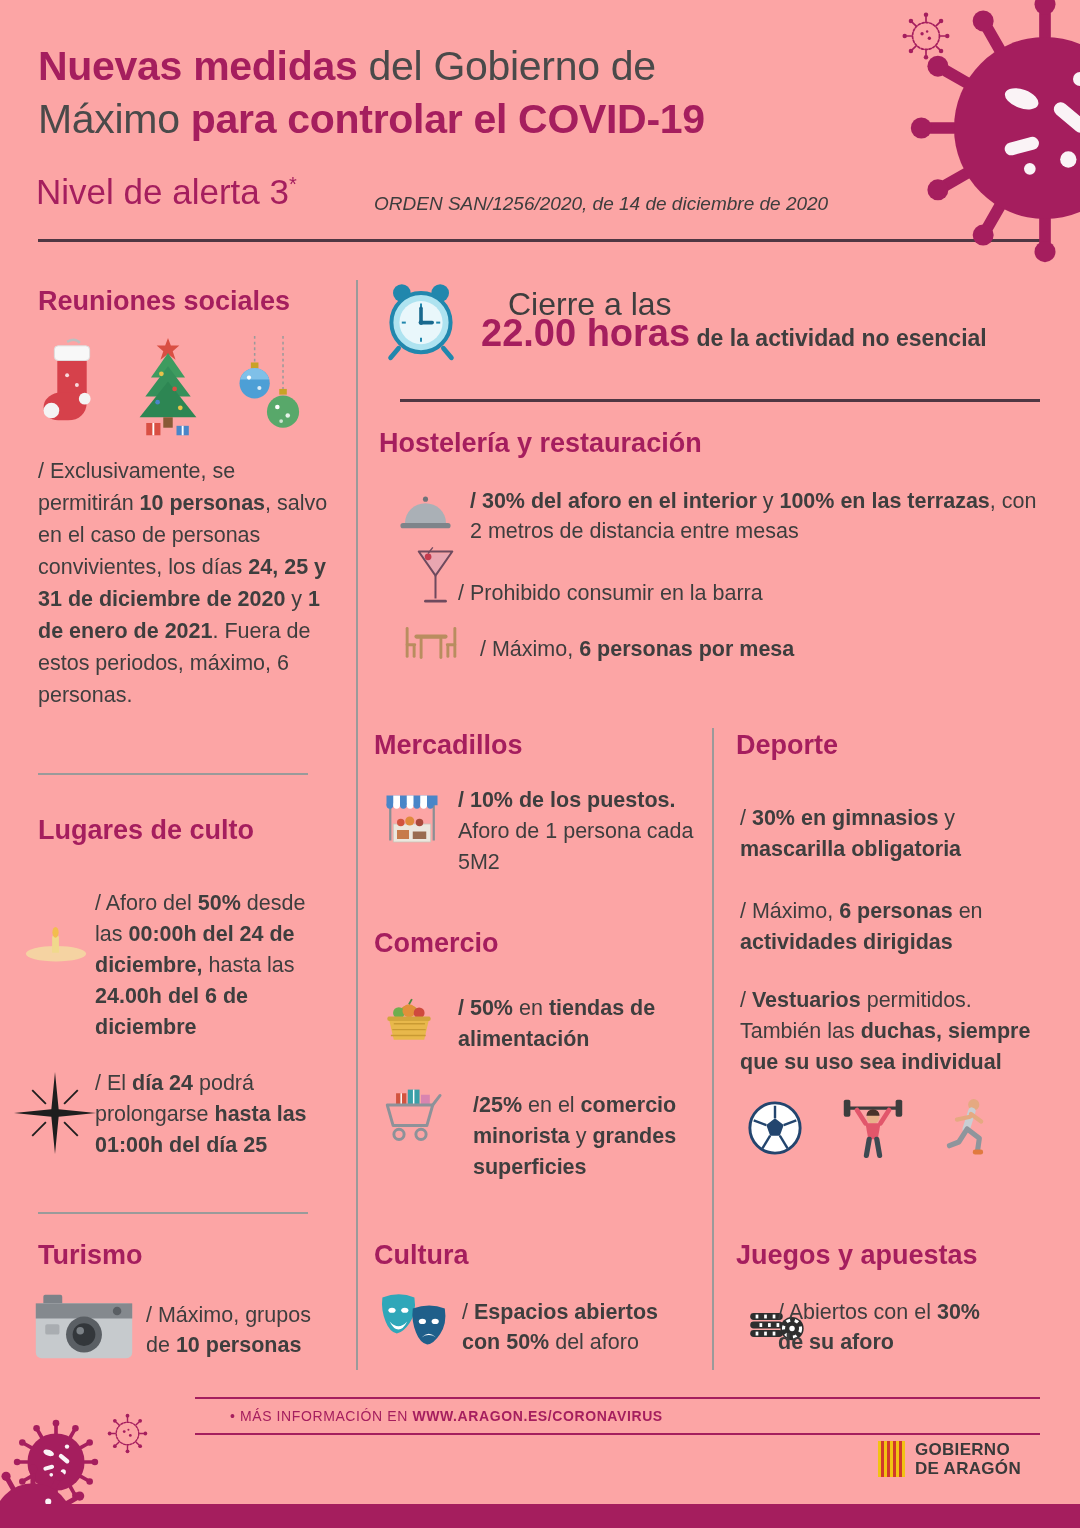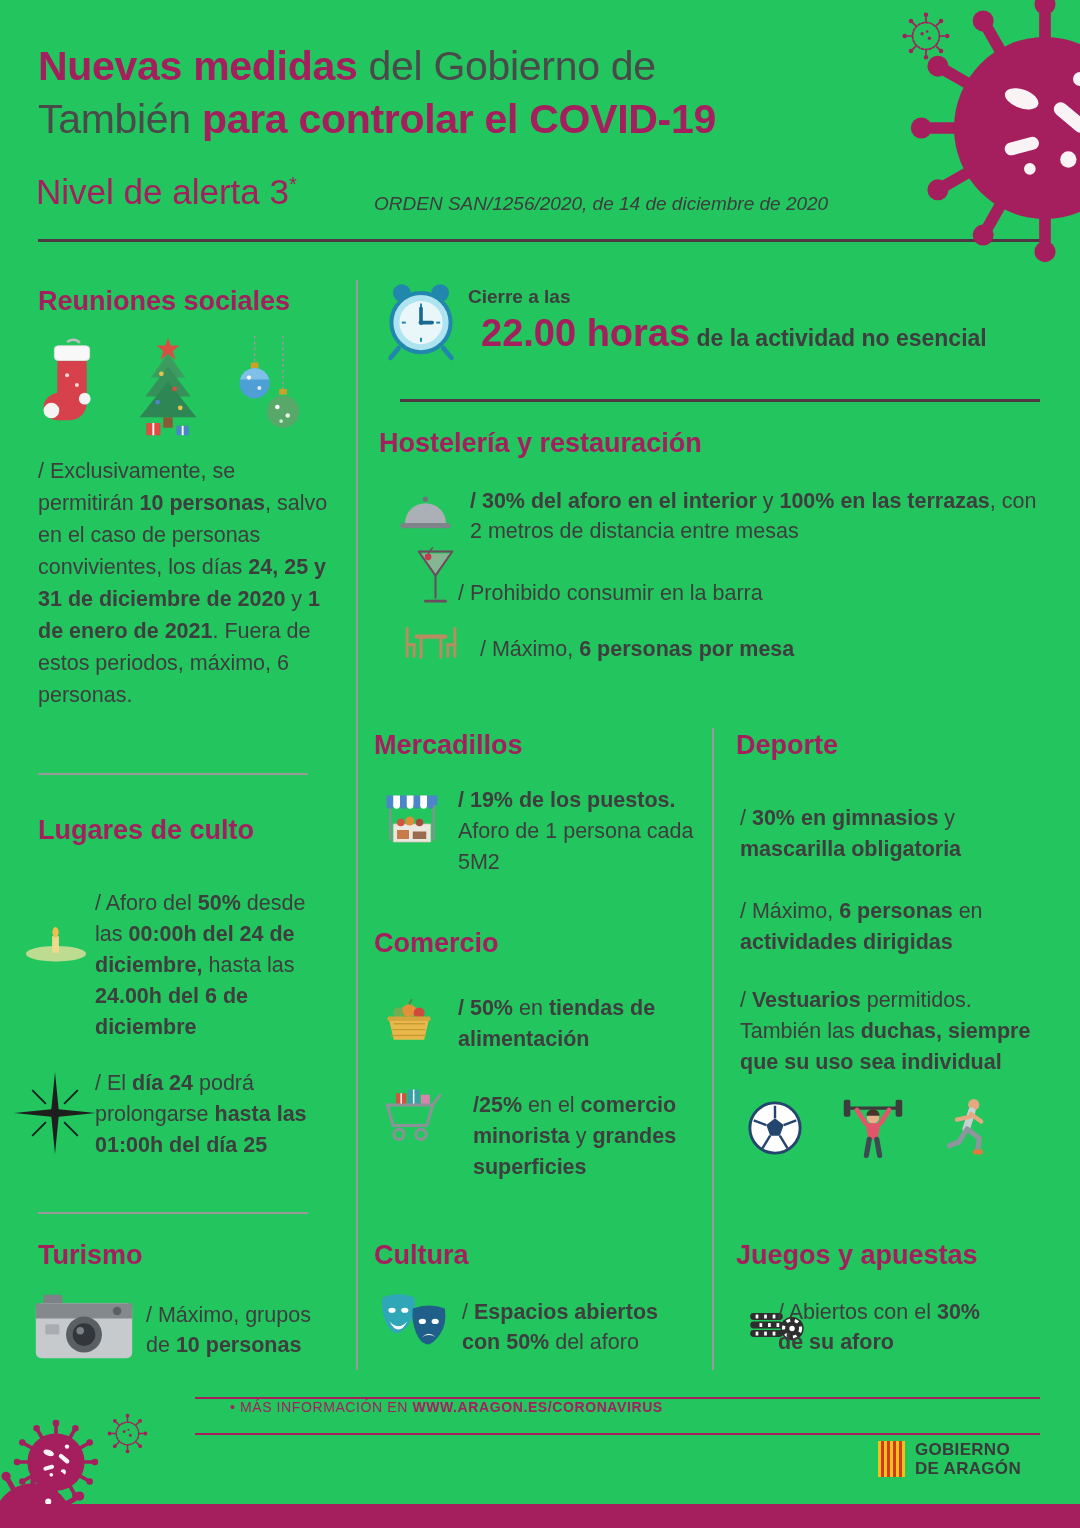--- a/index.html
+++ b/index.html
@@ -1,18 +1,18 @@
 <!DOCTYPE html>
 <html><head>
 <meta charset="utf-8">
 <style>
   * { margin:0; padding:0; box-sizing:border-box; }
   html,body { background:#e9e9e9; }
   body { font-family:"Liberation Sans","DejaVu Sans",sans-serif; }
-  .page { position:relative; width:1080px; height:1528px; margin:0 auto; background:#22c55e;
+  .page { position:relative; width:1080px; height:1528px; margin:0 auto; background:#fca5a5;
           overflow:hidden; color:#3e3e3e; }
   :root { --mag:#a51e5e; --plum:#4f3743; --grey-rule:#9a9a9a; --txt:#3e3e3e; }
 
   .seg-b { font-weight:700; }
   .seg-m { color:var(--mag); }
 
   .abs { position:absolute; }
 
   
   .title { left:38px; top:40px; width:850px; font-size:41px; line-height:53px; color:#4a4a4a; letter-spacing:-0.3px; }
@@ -41,21 +41,21 @@
   .turismo-title { left:38px; top:1240px; }
   .camera-icon { left:32px; top:1290px; width:104px; height:74px; }
   .turismo-body { left:146px; top:1300px; width:190px; line-height:30px; }
 
   
   .vrule1 { left:356px; top:280px; width:2px; height:1090px; background:var(--grey-rule); }
   .vrule2 { left:712px; top:728px; width:2px; height:642px; background:var(--grey-rule); }
 
   
   .alarm-icon { left:381px; top:280px; width:80px; height:82px; }
-  .closure-l1 { left:468px; top:286px; font-size:19px; font-weight:700; color:var(--txt); }
+  .closure-l1 { left:508px; top:286px; font-size:32px; font-weight:400; color:var(--txt); }
   .closure-l2 { left:481px; top:312px; white-space:nowrap; }
   .closure-l2 .time { font-size:38px; font-weight:700; color:var(--mag); }
   .closure-l2 .rest { font-size:23px; font-weight:700; color:var(--txt); }
   .rule-mid { left:400px; top:399px; width:640px; height:2.5px; background:var(--plum); }
 
   
   .host-title { left:379px; top:428px; }
   .cloche-icon { left:397px; top:490px; width:57px; height:44px; }
   .host-item1 { left:470px; top:486px; width:575px; line-height:30px; }
   .cocktail-icon { left:412px; top:546px; width:47px; height:64px; }
@@ -84,21 +84,21 @@
   .cult-title { left:374px; top:1240px; }
   .masks-icon { left:376px; top:1290px; width:76px; height:62px; }
   .cult-body { left:462px; top:1297px; width:238px; line-height:30px; font-weight:400; }
   .jue-title { left:736px; top:1240px; }
   .chips-icon { left:744px; top:1292px; width:62px; height:56px; }
   .jue-body { left:778px; top:1297px; width:226px; line-height:30px; }
 
   
   .info-band { left:195px; top:1397px; width:845px; height:38px;
                border-top:2px solid var(--mag); border-bottom:2px solid var(--mag);
-               display:flex; align-items:flex-start; padding-left:35px;
+               display:flex; align-items:center; padding-left:35px;
                font-size:14px; letter-spacing:0.6px; color:var(--mag); }
   .virus-bl-1 { left:12px; top:1418px; width:88px; height:88px; }
   .virus-bl-2 { left:104px; top:1410px; width:47px; height:47px; }
   .virus-bl-3 { left:-28px; top:1462px; width:122px; height:122px; }
   .logo { left:878px; top:1440px; display:flex; gap:10px; align-items:center; }
   .flag-icon { width:27px; height:36px; flex:0 0 auto; }
   .logo-text { font-size:17px; font-weight:700; line-height:19px; color:#3a3a3a; letter-spacing:0.3px; }
   .bottom-bar { left:0; top:1504px; width:1080px; height:24px; background:var(--mag); }
 
   .hidden-defs { position:absolute; width:0; height:0; overflow:hidden; }
@@ -169,21 +169,21 @@
           <circle cx="52" cy="42" r="2.2"></circle>
       </g>
     </g>
   </defs>
 </svg>
 
 <div class="page">
 
   <div class="abs title">
     <div><span class="seg-b seg-m">Nuevas medidas</span><span> del Gobierno de</span></div>
-    <div><span>También </span><span class="seg-b seg-m">para controlar el COVID-19</span></div>
+    <div><span>Máximo </span><span class="seg-b seg-m">para controlar el COVID-19</span></div>
   </div>
   <div class="abs alert">
     <span>Nivel de alerta 3</span><sup>*</sup>
   </div>
   <div class="abs order">ORDEN SAN/1256/2020, de 14 de diciembre de 2020</div>
   <div class="abs rule-header"></div>
   <svg class="abs virus-big" viewBox="0 0 240 240">
       <use href="#virus-solid"></use>
     </svg>
   <svg class="abs virus-outline-top" viewBox="0 0 100 100">
@@ -349,21 +349,21 @@
         <circle cx="55.5" cy="19" r="4.5" fill="#ffffff"></circle>
       <circle cx="64.5" cy="19" r="4.5" fill="#4a86c8"></circle>
     </g>
     <rect x="15" y="44" width="50" height="24" fill="#ece7de" stroke="#c9c2b6"></rect>
     <circle cx="25" cy="42" r="5" fill="#d2543f"></circle>
       <circle cx="37" cy="40" r="6" fill="#e08a3c"></circle>
       <circle cx="50" cy="42" r="5" fill="#a84a3a"></circle>
     <rect x="20" y="52" width="16" height="12" fill="#c77b4a"></rect>
       <rect x="41" y="54" width="18" height="10" fill="#9a6b4f"></rect>
   </svg>
-  <p class="abs body-txt merc-body"><span class="seg-b">/ </span><span class="seg-b">19% de los puestos.</span><span> Aforo de 1 persona cada 5M2</span></p>
+  <p class="abs body-txt merc-body"><span class="seg-b">/ </span><span class="seg-b">10% de los puestos.</span><span> Aforo de 1 persona cada 5M2</span></p>
 
   <h2 class="abs sec-title com-title">Comercio</h2>
   <svg class="abs basket-icon" viewBox="0 0 80 80">
     <path d="M26,40 a14,16 0 0 1 28,0" fill="none" stroke="#c99a33" stroke-width="4"></path>
     <circle cx="26" cy="33" r="8" fill="#6fae4e"></circle>
       <circle cx="40" cy="30" r="9" fill="#e2903a"></circle>
       <circle cx="54" cy="33" r="7.5" fill="#cf4a3e"></circle>
     <line x1="40" y1="21" x2="44" y2="14" stroke="#4c8a3f" stroke-width="2.5"></line>
     <path d="M12,40 h56 l-7,30 h-42 z" fill="#e8b84b"></path>
     <path d="M19,48 h43 M17,56 h46 M15,64 h48" stroke="#c99a33" stroke-width="2" fill="none"></path>

